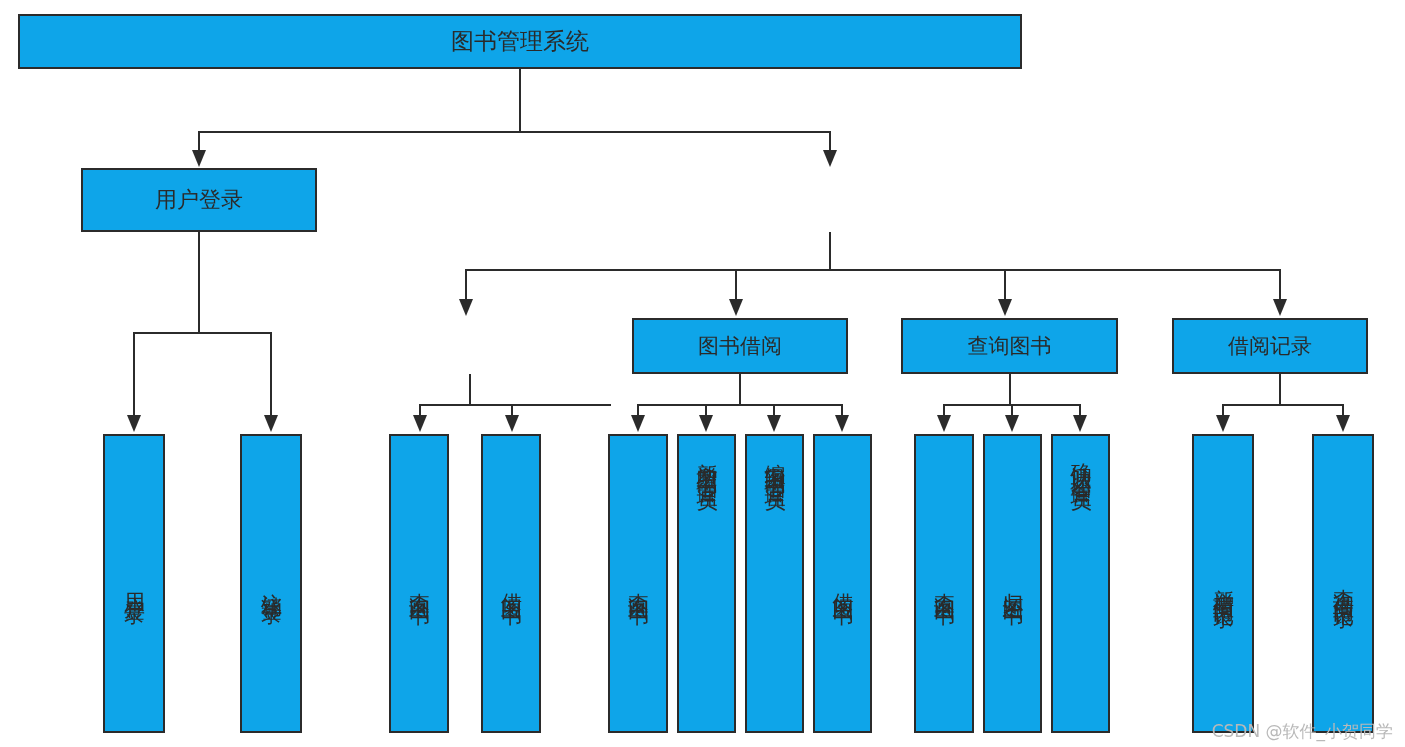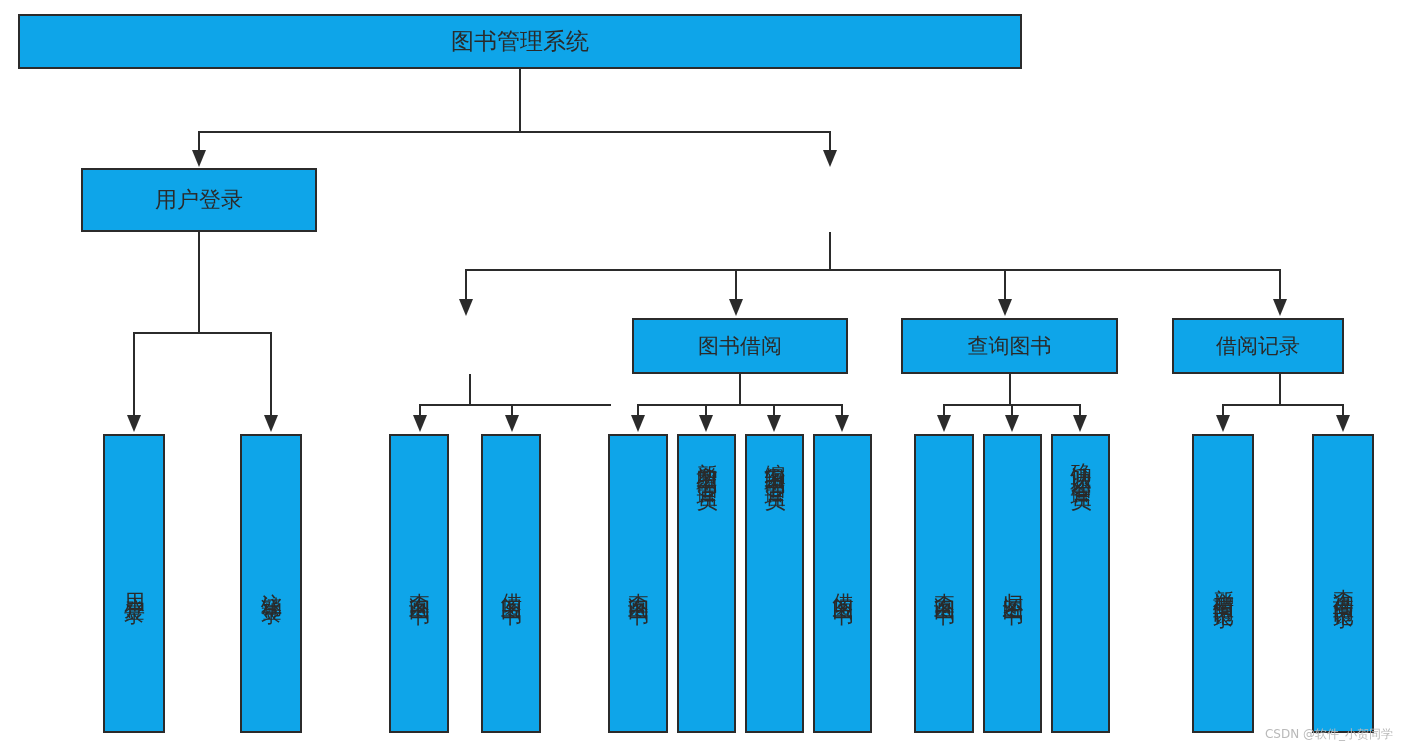--- a/index.html
+++ b/index.html
@@ -68,21 +68,21 @@
     width:0;height:0;
     border-left:7px solid transparent;
     border-right:7px solid transparent;
     border-top:17px solid #2b2b2b;
   }
   
   #watermark{
     position:absolute;
     right:12px;
     bottom:4px;
-    font-size:12px;
+    font-size:17px;
     color:#b9b9b9;
     white-space:nowrap;
     pointer-events:none;
   }
 </style>
 </head>
 <body>
 
 <div id="canvas">
 
@@ -125,21 +125,21 @@
   <div class="arrow" style="left:729px; top:299px;"></div>
   <div class="arrow" style="left:998px; top:299px;"></div>
   <div class="arrow" style="left:1273px; top:299px;"></div>
 
   <div class="node l3" style="left:632px; top:318px; width:216px;">
     <span class="label">图书借阅</span>
   </div>
   <div class="node l3" style="left:901px; top:318px; width:217px;">
     <span class="label">查询图书</span>
   </div>
-  <div class="node l3" style="left:1172px; top:318px; width:172px;">
+  <div class="node l3" style="left:1172px; top:318px; width:196px;">
     <span class="label">借阅记录</span>
   </div>
 
   <div class="line v" style="left:469px; top:374px; height:32px;"></div>
   <div class="line h" style="left:419px; top:404px; width:192px;"></div>
   <div class="line v" style="left:419px; top:404px; height:12px;"></div>
   <div class="line v" style="left:511px; top:404px; height:12px;"></div>
   <div class="arrow" style="left:413px; top:415px;"></div>
   <div class="arrow" style="left:505px; top:415px;"></div>
 

